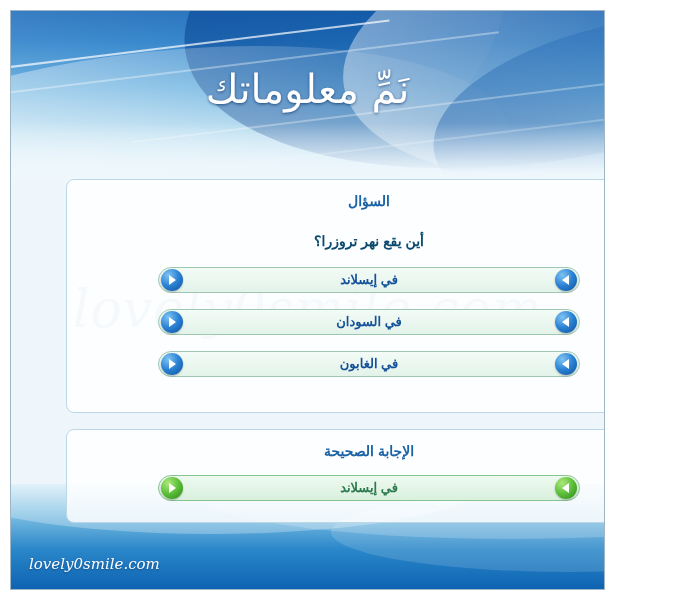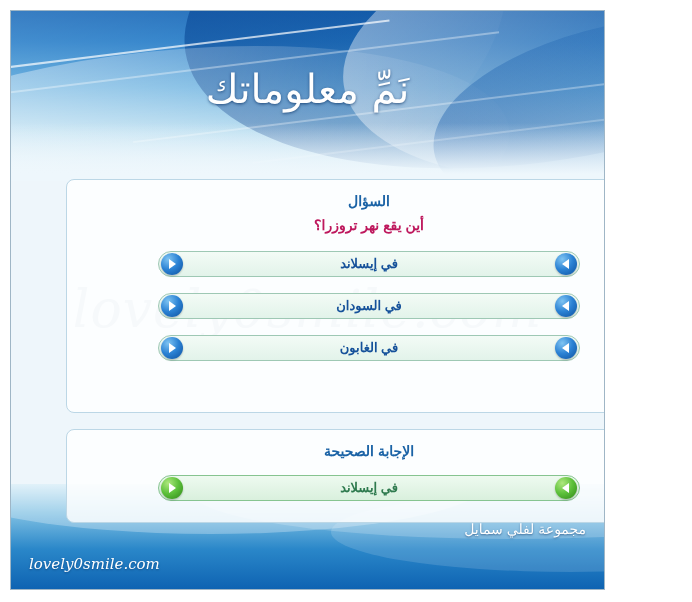--- a/index.html
+++ b/index.html
@@ -187,24 +187,24 @@
   .panel-heading {
     text-align: center;
     color: #1b63a6;
     font-size: 14px;
     font-weight: bold;
     margin-top: 13px;
     direction: rtl;
   }
   .question-text {
     text-align: center;
-    color: #be185d;
+    color: #0c4a6e;
     font-size: 14px;
     font-weight: bold;
-    margin-top: 8px;
+    margin-top: 24px;
     direction: rtl;
   }
 
   .options {
     margin-top: 18px;
   }
   .option-row {
     position: relative;
     width: 422px;
     height: 26px;
@@ -324,16 +324,15 @@
       <div class="option-label">في إيسلاند</div>
     </div>
   </div>
 
   <div class="bg-bottom">
     <div class="bwave bw1"></div>
     <div class="bwave bw2"></div>
     <div class="bwave bw3"></div>
   </div>
 
-  <div class="footer-text">مجموعة لفلي سمايل</div>
   <div class="footer-site">lovely0smile.com</div>
 
 </div>
 
 </body></html>

